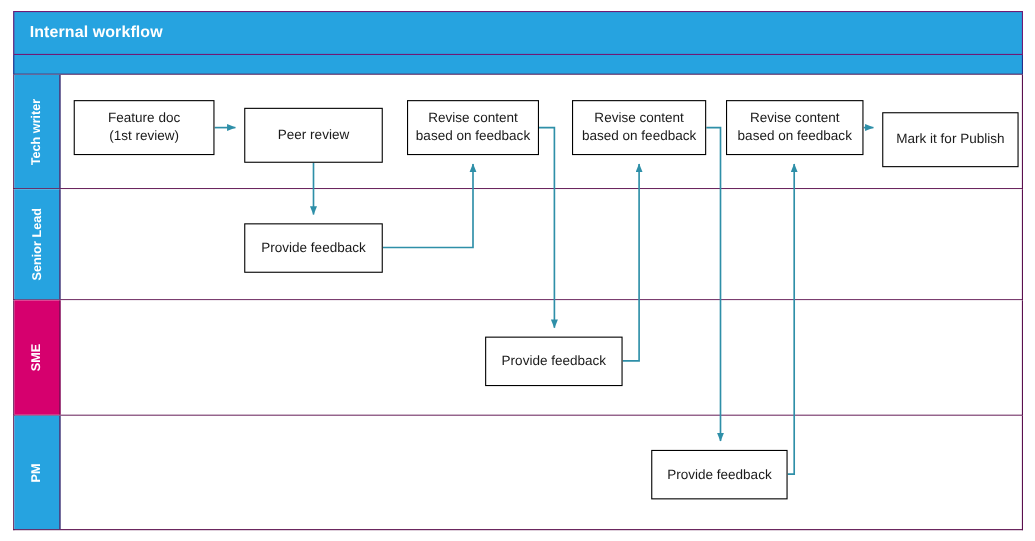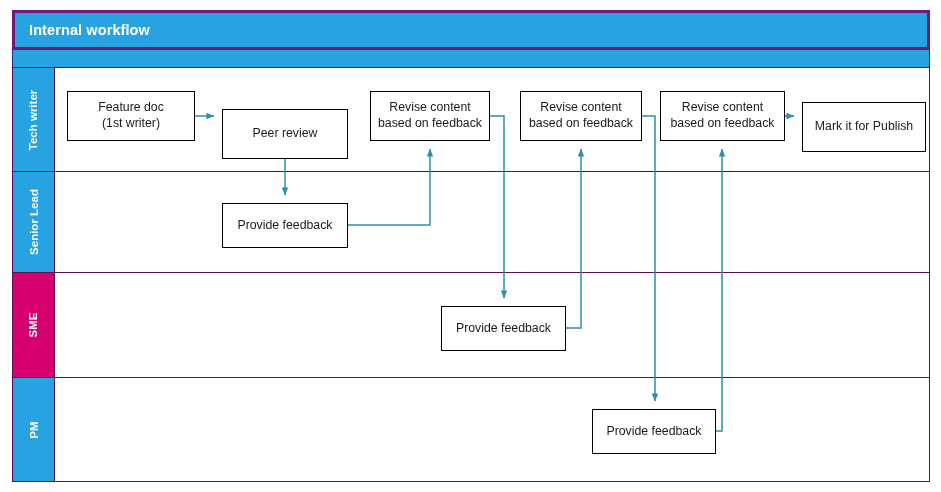--- a/index.html
+++ b/index.html
@@ -21,21 +21,21 @@
   }
 
   
   .pool-title {
     position: absolute;
     left: 12px;
     top: 10px;
     width: 918px;
     height: 40px;
     background: #26a3e0;
-    border: 3px solid #701a75;
+    border: 1px solid #701a75;
     box-sizing: border-box;
     display: flex;
     align-items: center;
   }
   .pool-title .label {
     color: #ffffff;
     font-size: 14.5px;
     font-weight: bold;
     padding-left: 14px;
     letter-spacing: 0.1px;
@@ -167,24 +167,24 @@
       <path d="M642,116 L655,116 L655,401" marker-end="url(#ah)"></path>
 
       <path d="M716,431 L722,431 L722,149" marker-end="url(#ah)"></path>
 
       <path d="M785,116 L794,116" marker-end="url(#ah)"></path>
     </g>
   </svg>
 
   <div class="node" style="left:67px;top:91px;width:128px;height:50px;">
     <span class="node-text">Feature doc
-(1st writer)</span>
-  </div>
-
-  <div class="node" style="left:222px;top:109px;width:126px;height:50px;">
+(1st review)</span>
+  </div>
+
+  <div class="node" style="left:222px;top:98px;width:126px;height:50px;">
     <span class="node-text">Peer review</span>
   </div>
 
   <div class="node" style="left:370px;top:91px;width:120px;height:50px;">
     <span class="node-text">Revise content
 based on feedback</span>
   </div>
 
   <div class="node" style="left:520px;top:91px;width:122px;height:50px;">
     <span class="node-text">Revise content

